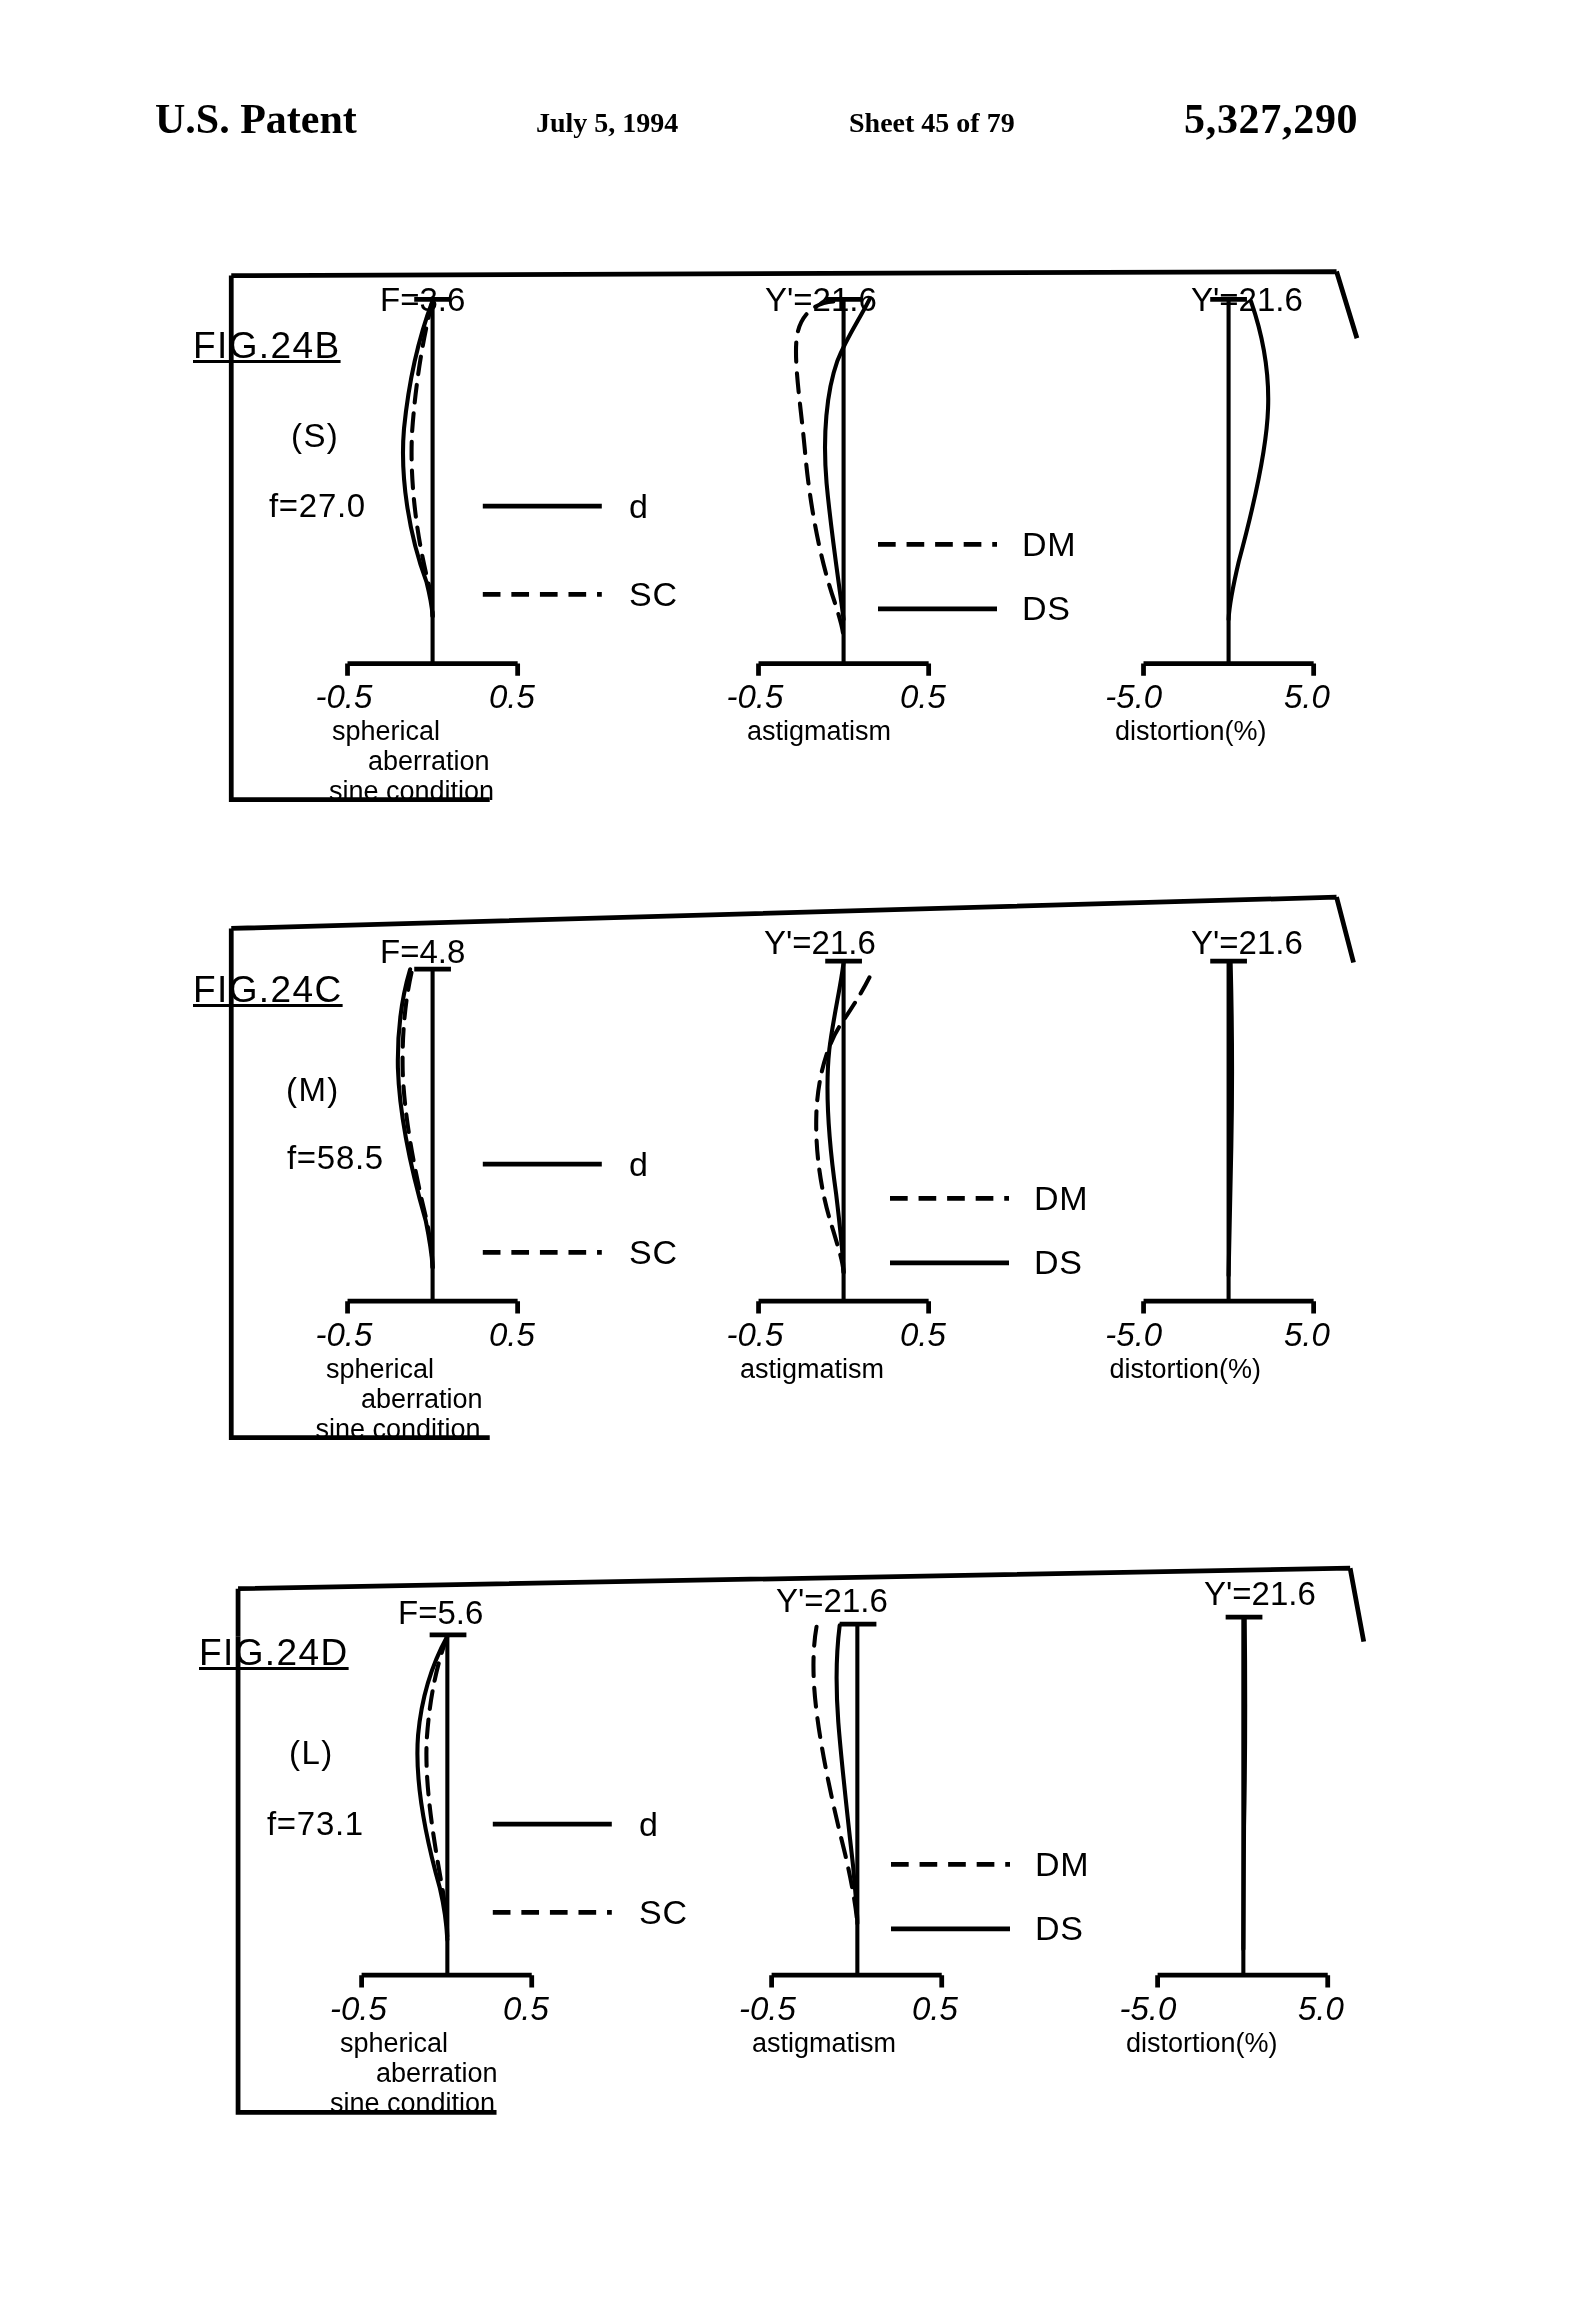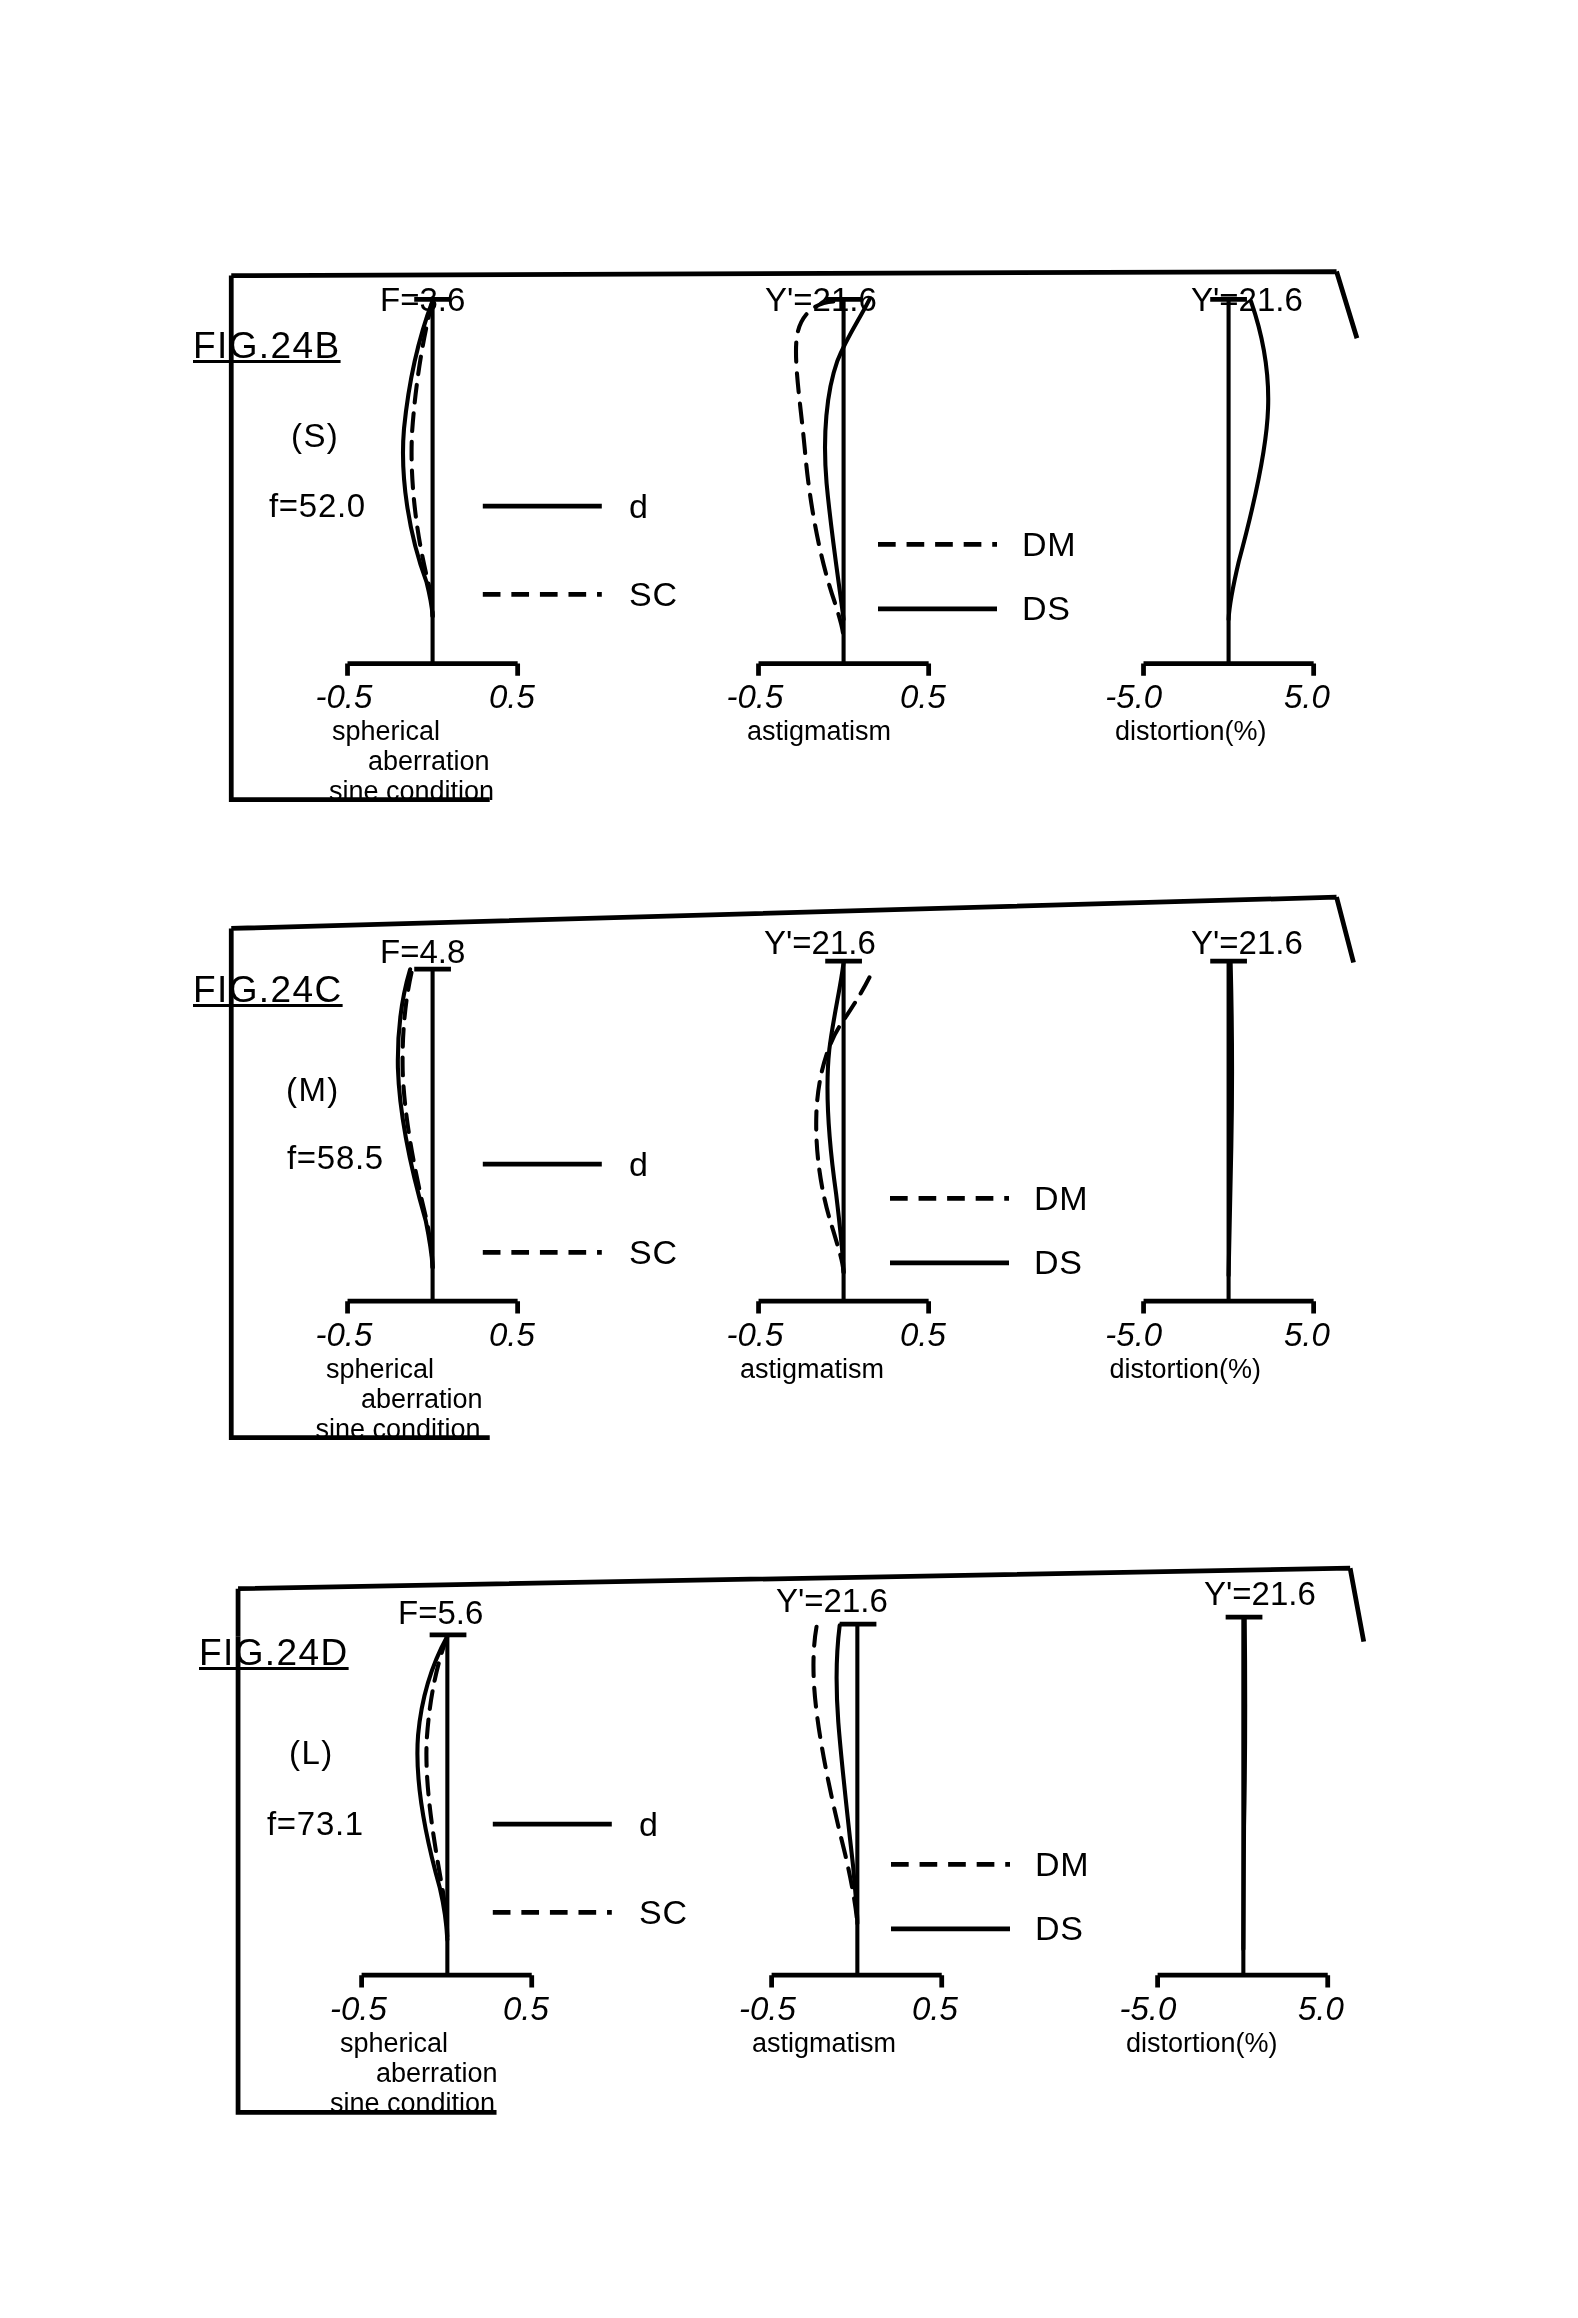--- a/index.html
+++ b/index.html
@@ -90,30 +90,36 @@
     font-family:"Liberation Sans", sans-serif;
     font-size:34px;white-space:nowrap;letter-spacing:0.7px;
   }
   .legend svg{position:absolute;left:0;top:0;overflow:visible;}
 </style>
 </head>
 <body>
 
 <div class="sheet">
 
+  <div class="hdr">
+    <span class="us">U.S. Patent</span>
+    <span class="dt">July 5, 1994</span>
+    <span class="sh">Sheet 45 of 79</span>
+    <span class="pn">5,327,290</span>
+  </div>
 
   <div class="block" id="block0">
     <svg class="frame-svg" viewBox="0 0 2320 870" preserveAspectRatio="none">
       <path d="M 340 20 L 340 100 M 340 20 L 1965 14 M 1965 14 L 1995 112" fill="none" stroke="#000" stroke-width="7"></path>
       <path d="M 340 100 L 340 790 L 720 790" fill="none" stroke="#000" stroke-width="7"></path>
     </svg>
 
     <span class="figlabel" style="left:193px;top:63px;">FIG.24B</span>
     <span class="subtag" style="left:291px;top:155px;">(S)</span>
-    <span class="ftag" style="left:269px;top:225px;">f=52.0</span>
+    <span class="ftag" style="left:269px;top:225px;">f=27.0</span>
 
     <div class="panel" style="left:293px;width:320px;">
       <span class="toplab" style="left:87px;top:19px;">F=3.6</span>
       <svg class="plot-svg" width="320" height="490" viewBox="0 0 470 720">
 
         <line x1="205" y1="55" x2="205" y2="590" stroke="#000" stroke-width="6"></line>
 
         <line x1="178" y1="55" x2="232" y2="55" stroke="#000" stroke-width="7"></line>
 
         <path d="M 80 590 L 80 608 M 80 590 L 330 590 M 330 590 L 330 608" fill="none" stroke="#000" stroke-width="7"></path>

